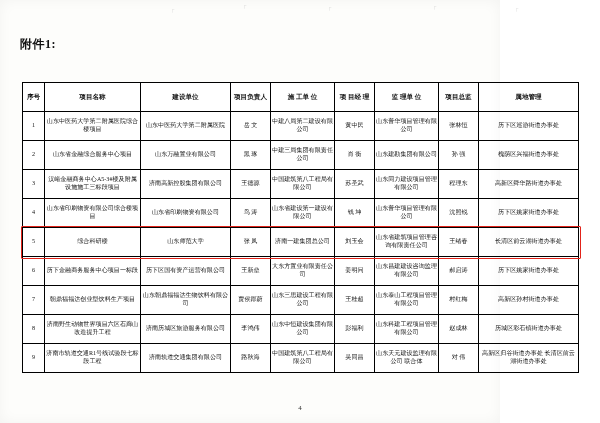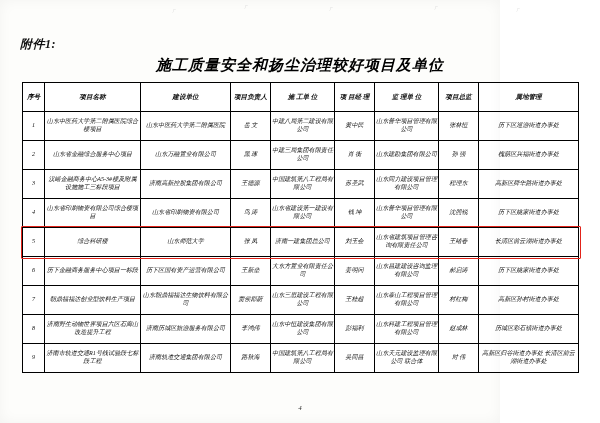--- a/index.html
+++ b/index.html
@@ -13,21 +13,20 @@
     font-family: "Liberation Serif", "DejaVu Serif", serif;
     color: #1a1a1a;
     overflow: hidden;
     position: relative;
   }
   .page {
     position: absolute;
     left: 0; top: 0;
     width: 500px; height: 423px;
     background: #fdfdfb;
-    font-style: italic;
   }
   
   .scan-marks {
     position: absolute;
     top: 0; left: 0; right: 0;
     height: 24px;
   }
   .scan-mark {
     position: absolute;
     font-size: 7px;
@@ -129,21 +128,20 @@
   <div class="scan-marks">
     <span class="scan-mark" style="left:168px; top:8px;">「</span>
     <span class="scan-mark" style="left:240px; top:4px;">「</span>
     <span class="scan-mark" style="left:325px; top:6px;">「</span>
     <span class="scan-mark" style="left:430px; top:5px;">「</span>
     <span class="scan-mark" style="left:512px; top:7px;">「</span>
   </div>
 
   <div class="attach-label">附件1:</div>
 
-  <div class="doc-title">施工质量安全和扬尘治理较好项目及单位</div>
 
   <div class="table-wrap">
     <table class="main">
       <colgroup>
         <col class="c0">
           <col class="c1">
           <col class="c2">
           <col class="c3">
           <col class="c4">
         <col class="c5">

